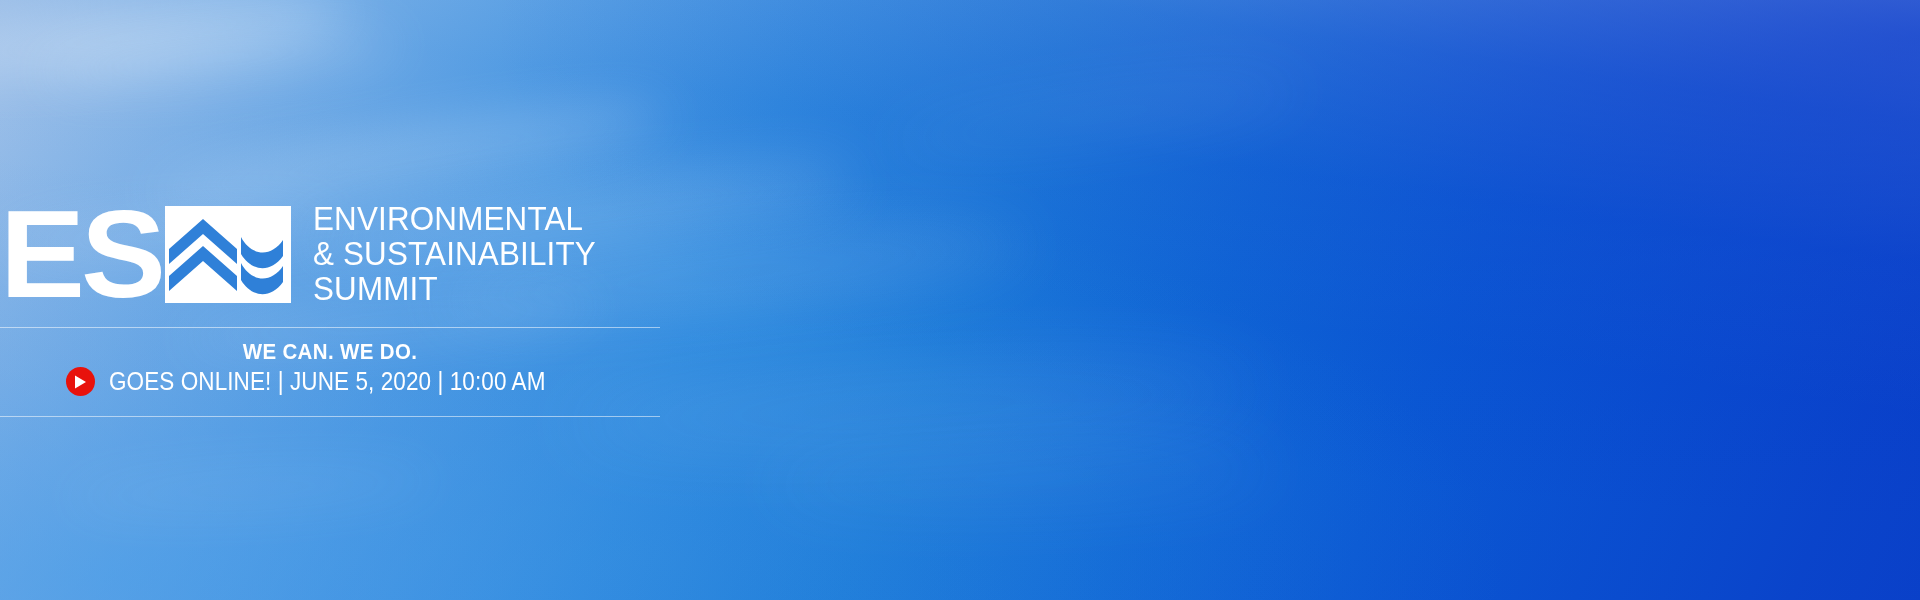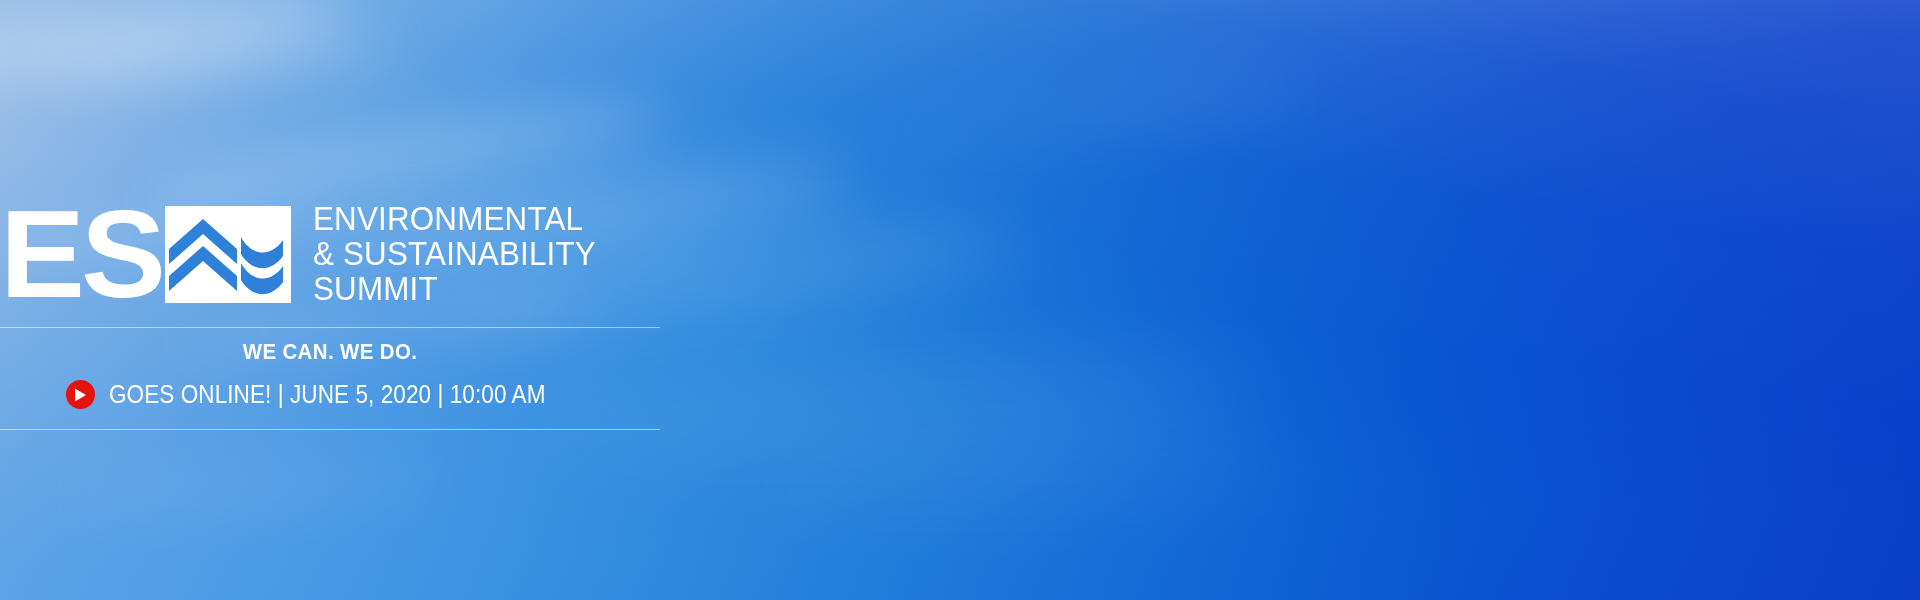--- a/index.html
+++ b/index.html
@@ -144,21 +144,21 @@
     color: #ffffff;
     font-family: "Liberation Sans", "DejaVu Sans", sans-serif;
     font-weight: 700;
     font-size: 22px;
     letter-spacing: .4px;
     line-height: 1;
     transform: scaleX(.93);
     -webkit-font-smoothing: antialiased;
   }
   .online-row {
-    margin-top: 17px;
+    margin-top: 4px;
     display: flex;
     align-items: center;
     justify-content: center;
     gap: 14px;
   }
   .play-btn {
     width: 29px;
     height: 29px;
     border-radius: 50%;
     background: #e8120c;

